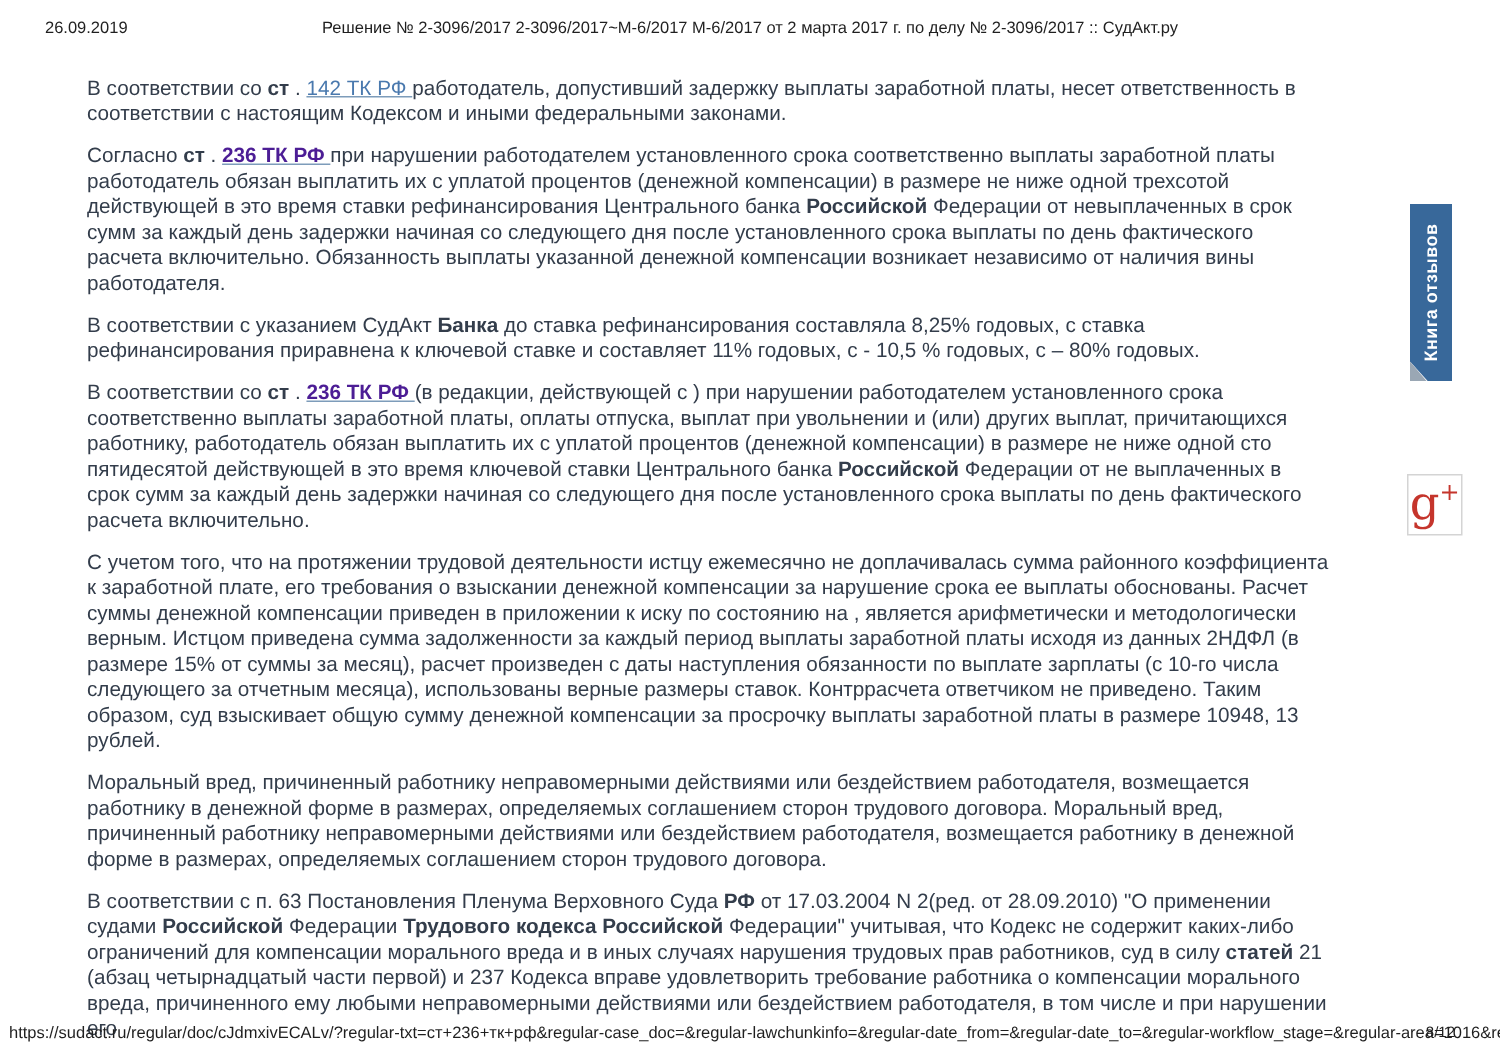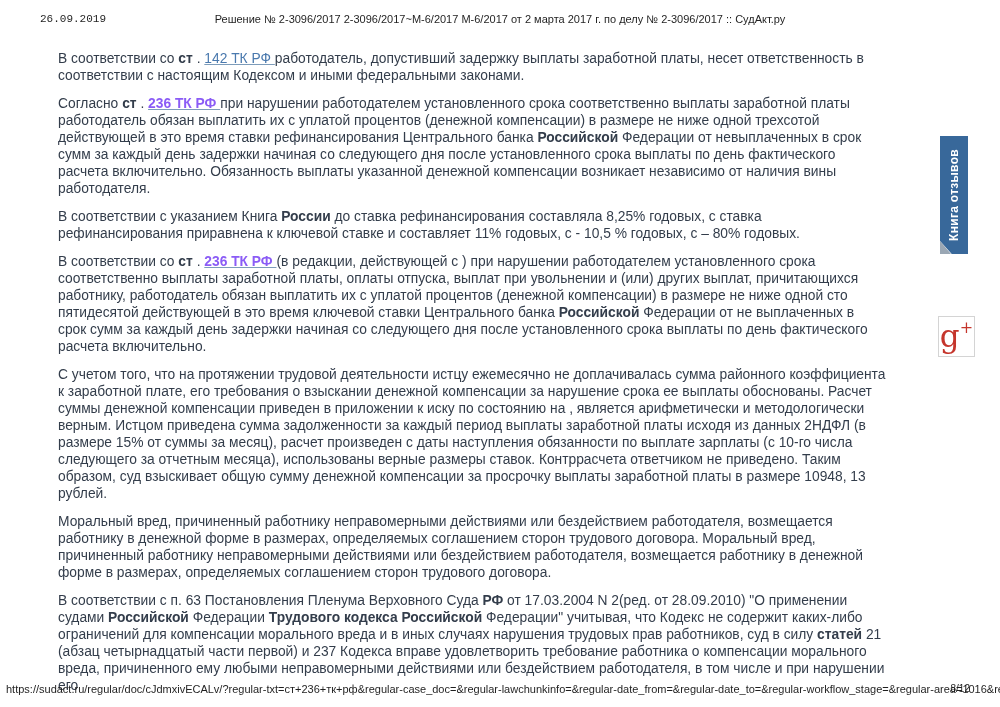--- a/index.html
+++ b/index.html
@@ -2,36 +2,36 @@
 <html lang="ru"><head>
 <meta charset="utf-8">
 <style>
   html,body{margin:0;padding:0;}
   body{
     width:1000px;height:707px;position:relative;overflow:hidden;
     background:#ffffff;
     font-family:"Liberation Sans", sans-serif;
   }
   
-  .hdr-date{position:absolute;top:13px;left:40px;font-size:11px;color:#1f1f1f;white-space:nowrap;font-family:Liberation Mono, monospace;}
+  .hdr-date{position:absolute;top:13px;left:30px;font-size:11px;color:#1f1f1f;white-space:nowrap;}
   .hdr-title{position:absolute;top:13px;left:120px;right:120px;text-align:center;font-size:11px;color:#1f1f1f;white-space:nowrap;}
   .ftr-url{position:absolute;top:683px;left:6px;font-size:11px;color:#1f1f1f;white-space:nowrap;}
   .ftr-page{position:absolute;top:683px;right:30px;font-size:10px;color:#1f1f1f;}
 
   
   .doc{
     position:absolute;top:50px;left:58px;width:828px;
     font-size:13.8px;line-height:17px;color:#333d4b;
     text-align:left;
   }
   .doc p{margin:0 0 11px 0;}
   .run-normal{font-weight:normal;}
   .run-bold{font-weight:bold;}
   a.run-link{color:#4a79ae;font-weight:normal;text-decoration:underline;text-decoration-color:#7d9cba;cursor:pointer;}
-  a.run-boldlink{color:#8b5cf6;font-weight:bold;text-decoration:underline;text-decoration-color:#7d9cba;cursor:pointer;}
+  a.run-boldlink{color:#4c1d95;font-weight:bold;text-decoration:underline;text-decoration-color:#7d9cba;cursor:pointer;}
 
   
   .ribbon{
     position:absolute;left:940px;top:136px;width:28px;height:118px;
     background:#38689a;
     clip-path:polygon(0 0,100% 0,100% 100%,42% 100%,0 calc(100% - 13px));
     cursor:pointer;
   }
   .ribbon-label{
     position:absolute;left:0;top:0;width:118px;height:28px;
@@ -57,21 +57,21 @@
 </style>
 </head>
 <body>
 
 <div class="hdr-date">26.09.2019</div>
 <div class="hdr-title">Решение № 2-3096/2017 2-3096/2017~М-6/2017 М-6/2017 от 2 марта 2017 г. по делу № 2-3096/2017 :: СудАкт.ру</div>
 
 <div class="doc">
     <p><span class="run-normal">В соответствии со </span><span class="run-bold">ст</span><span class="run-normal"> . </span><a class="run-link" href="#">142 ТК РФ </a><span class="run-normal">работодатель, допустивший задержку выплаты заработной платы, несет ответственность в соответствии с настоящим Кодексом и иными федеральными законами.</span></p>
     <p><span class="run-normal">Согласно </span><span class="run-bold">ст</span><span class="run-normal"> . </span><a class="run-boldlink" href="#">236 ТК РФ </a><span class="run-normal">при нарушении работодателем установленного срока соответственно выплаты заработной платы работодатель обязан выплатить их с уплатой процентов (денежной компенсации) в размере не ниже одной трехсотой действующей в это время ставки рефинансирования Центрального банка </span><span class="run-bold">Российской</span><span class="run-normal"> Федерации от невыплаченных в срок сумм за каждый день задержки начиная со следующего дня после установленного срока выплаты по день фактического расчета включительно. Обязанность выплаты указанной денежной компенсации возникает независимо от наличия вины работодателя.</span></p>
-    <p><span class="run-normal">В соответствии с указанием Книга </span><span class="run-bold">России</span><span class="run-normal"> до ставка рефинансирования составляла 8,25% годовых, с ставка рефинансирования приравнена к ключевой ставке и составляет 11% годовых, с - 10,5 % годовых, с – 80% годовых.</span></p>
+    <p><span class="run-normal">В соответствии с указанием СудАкт </span><span class="run-bold">Банка</span><span class="run-normal"> до ставка рефинансирования составляла 8,25% годовых, с ставка рефинансирования приравнена к ключевой ставке и составляет 11% годовых, с - 10,5 % годовых, с – 80% годовых.</span></p>
     <p><span class="run-normal">В соответствии со </span><span class="run-bold">ст</span><span class="run-normal"> . </span><a class="run-boldlink" href="#">236 ТК РФ </a><span class="run-normal">(в редакции, действующей с ) при нарушении работодателем установленного срока соответственно выплаты заработной платы, оплаты отпуска, выплат при увольнении и (или) других выплат, причитающихся работнику, работодатель обязан выплатить их с уплатой процентов (денежной компенсации) в размере не ниже одной сто пятидесятой действующей в это время ключевой ставки Центрального банка </span><span class="run-bold">Российской</span><span class="run-normal"> Федерации от не выплаченных в срок сумм за каждый день задержки начиная со следующего дня после установленного срока выплаты по день фактического расчета включительно.</span></p>
     <p><span class="run-normal">С учетом того, что на протяжении трудовой деятельности истцу ежемесячно не доплачивалась сумма районного коэффициента к заработной плате, его требования о взыскании денежной компенсации за нарушение срока ее выплаты обоснованы. Расчет суммы денежной компенсации приведен в приложении к иску по состоянию на , является арифметически и методологически верным. Истцом приведена сумма задолженности за каждый период выплаты заработной платы исходя из данных 2НДФЛ (в размере 15% от суммы за месяц), расчет произведен с даты наступления обязанности по выплате зарплаты (с 10-го числа следующего за отчетным месяца), использованы верные размеры ставок. Контррасчета ответчиком не приведено. Таким образом, суд взыскивает общую сумму денежной компенсации за просрочку выплаты заработной платы в размере 10948, 13 рублей.</span></p>
     <p><span class="run-normal">Моральный вред, причиненный работнику неправомерными действиями или бездействием работодателя, возмещается работнику в денежной форме в размерах, определяемых соглашением сторон трудового договора. Моральный вред, причиненный работнику неправомерными действиями или бездействием работодателя, возмещается работнику в денежной форме в размерах, определяемых соглашением сторон трудового договора.</span></p>
     <p><span class="run-normal">В соответствии с п. 63 Постановления Пленума Верховного Суда </span><span class="run-bold">РФ</span><span class="run-normal"> от 17.03.2004 N 2(ред. от 28.09.2010) "О применении судами </span><span class="run-bold">Российской</span><span class="run-normal"> Федерации </span><span class="run-bold">Трудового кодекса Российской</span><span class="run-normal"> Федерации" учитывая, что Кодекс не содержит каких-либо ограничений для компенсации морального вреда и в иных случаях нарушения трудовых прав работников, суд в силу </span><span class="run-bold">статей</span><span class="run-normal"> 21 (абзац четырнадцатый части первой) и 237 Кодекса вправе удовлетворить требование работника о компенсации морального вреда, причиненного ему любыми неправомерными действиями или бездействием работодателя, в том числе и при нарушении его</span></p>
   </div>
 
 <div class="ribbon">
   <div class="ribbon-label">Книга отзывов</div>
 </div>
 <div class="ribbon-fold"></div>

